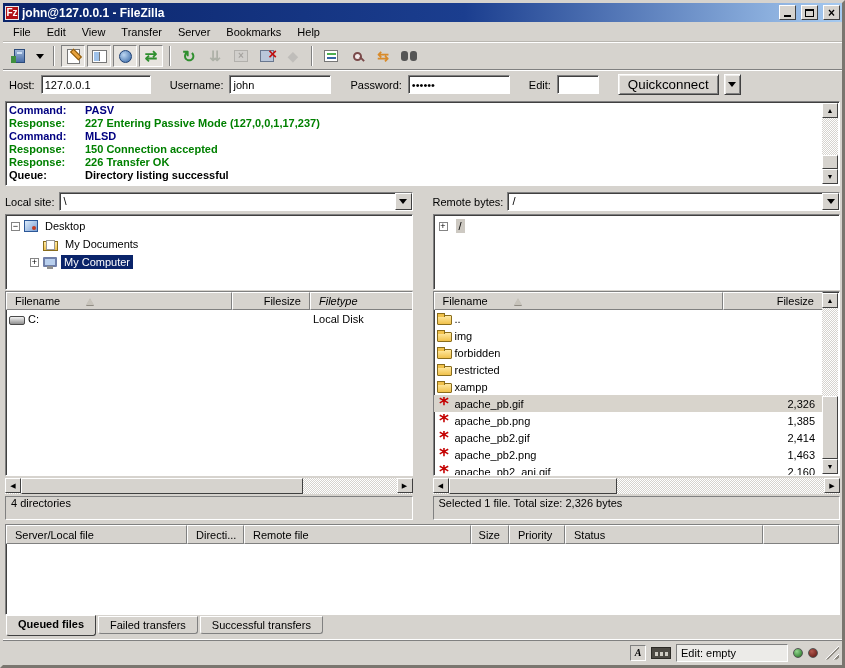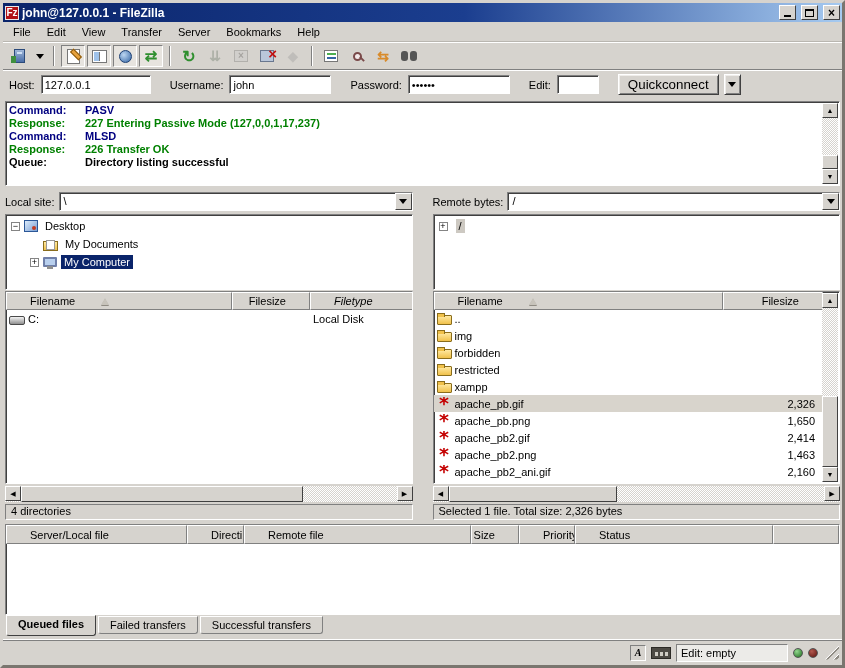--- a/index.html
+++ b/index.html
@@ -126,31 +126,31 @@
   .i-computer{width:14px;height:10px;background:#b9d0ee;border:2px solid #6f7fa8;border-radius:1px;}
   .i-computer::after{content:"";position:absolute;left:2px;bottom:-4px;width:6px;height:3px;background:#8f8f8f;}
   
   .list{flex:1;background:#fff;margin-top:1px;position:relative;display:flex;flex-direction:column;min-height:0;
     border:1px solid;border-color:var(--dark) var(--light) var(--light) var(--dark);
     box-shadow:inset 1px 1px 0 var(--darker);overflow:hidden;}
   .list.has-vscroll .list-inner{margin-right:16px;}
   .list-inner{display:flex;flex-direction:column;flex:1;min-height:0;}
   .list-head{display:flex;height:18px;flex:0 0 auto;}
   .col-h{background:var(--face);border:1px solid;border-color:var(--light) var(--dark) var(--dark) var(--light);
-    padding:1px 23px;display:flex;align-items:center;white-space:nowrap;overflow:hidden;}
+    padding:1px 8px;display:flex;align-items:center;white-space:nowrap;overflow:hidden;}
   .col-h.right{justify-content:flex-end;}
   .sort-up{width:0;height:0;border-left:4px solid transparent;border-right:4px solid transparent;
     border-bottom:7px solid #c7c3bb;margin-left:26px;filter:drop-shadow(0 1px 0 #8f8b83);}
   .list-body{flex:1;overflow:hidden;}
   .frow{display:flex;height:17px;align-items:center;}
   .frow.sel{background:#d8d4cc;}
   .fcell{display:flex;align-items:center;gap:3px;padding:0 2px 0 3px;white-space:nowrap;overflow:hidden;}
   .fcell.right{justify-content:flex-end;padding-right:8px;}
   
-  .pane-status{height:16px;margin-top:2px;background:var(--face);padding:0 5px;flex:0 0 auto;
+  .pane-status{height:24px;margin-top:2px;background:var(--face);padding:0 5px;flex:0 0 auto;
     border:1px solid;border-color:var(--dark) var(--light) var(--light) var(--dark);}
   
   .queue{flex:1;display:flex;flex-direction:column;margin:4px 2px 0;min-height:0;}
   .q-list{flex:1;background:#fff;display:flex;flex-direction:column;min-height:0;
     border:1px solid;border-color:var(--dark) var(--light) var(--light) var(--dark);
     box-shadow:inset 1px 1px 0 var(--darker);}
   .q-head{display:flex;height:19px;flex:0 0 auto;}
   .q-body{flex:1;}
   
   .tabsrow{height:24px;display:flex;align-items:flex-start;padding:1px 0 0 3px;gap:2px;flex:0 0 auto;}
@@ -274,20 +274,21 @@
     <div class="qc-dd">
         <span class="ddarrow"></span>
       </div>
   </div>
 
   <div class="logwrap">
     <div id="logbox">
         <div class="log-line" style="color: rgb(0, 0, 128);"><span class="log-label">Command:</span><span class="log-text">PASV</span></div>
         <div class="log-line" style="color: rgb(0, 128, 0);"><span class="log-label">Response:</span><span class="log-text">227 Entering Passive Mode (127,0,0,1,17,237)</span></div>
         <div class="log-line" style="color: rgb(0, 0, 128);"><span class="log-label">Command:</span><span class="log-text">MLSD</span></div>
+        <div class="log-line" style="color: rgb(0, 128, 0);"><span class="log-label">Response:</span><span class="log-text">150 Connection accepted</span></div>
         <div class="log-line" style="color: rgb(0, 128, 0);"><span class="log-label">Response:</span><span class="log-text">226 Transfer OK</span></div>
         <div class="log-line" style="color: rgb(0, 0, 0);"><span class="log-label">Queue:</span><span class="log-text">Directory listing successful</span></div>
       </div>
     <div class="vscroll">
       <div class="sb-btn">▲</div>
       <div class="sb-fill"></div>
       <div class="sb-thumb" style="height:14px"></div>
       <div class="sb-btn">▼</div>
     </div>
   </div>
@@ -414,21 +415,21 @@
                   <span class="i i-imgfile">*</span>
                   <span>apache_pb.gif</span>
                 </div>
                 <div class="fcell right" style="flex: 0 0 100px;">2,326</div>
               </div>
               <div class="frow">
                 <div class="fcell" style="flex: 1 1 0%; min-width: 0px;">
                   <span class="i i-imgfile">*</span>
                   <span>apache_pb.png</span>
                 </div>
-                <div class="fcell right" style="flex: 0 0 100px;">1,650</div>
+                <div class="fcell right" style="flex: 0 0 100px;">1,385</div>
               </div>
               <div class="frow">
                 <div class="fcell" style="flex: 1 1 0%; min-width: 0px;">
                   <span class="i i-imgfile">*</span>
                   <span>apache_pb2.gif</span>
                 </div>
                 <div class="fcell right" style="flex: 0 0 100px;">2,414</div>
               </div>
               <div class="frow">
                 <div class="fcell" style="flex: 1 1 0%; min-width: 0px;">

